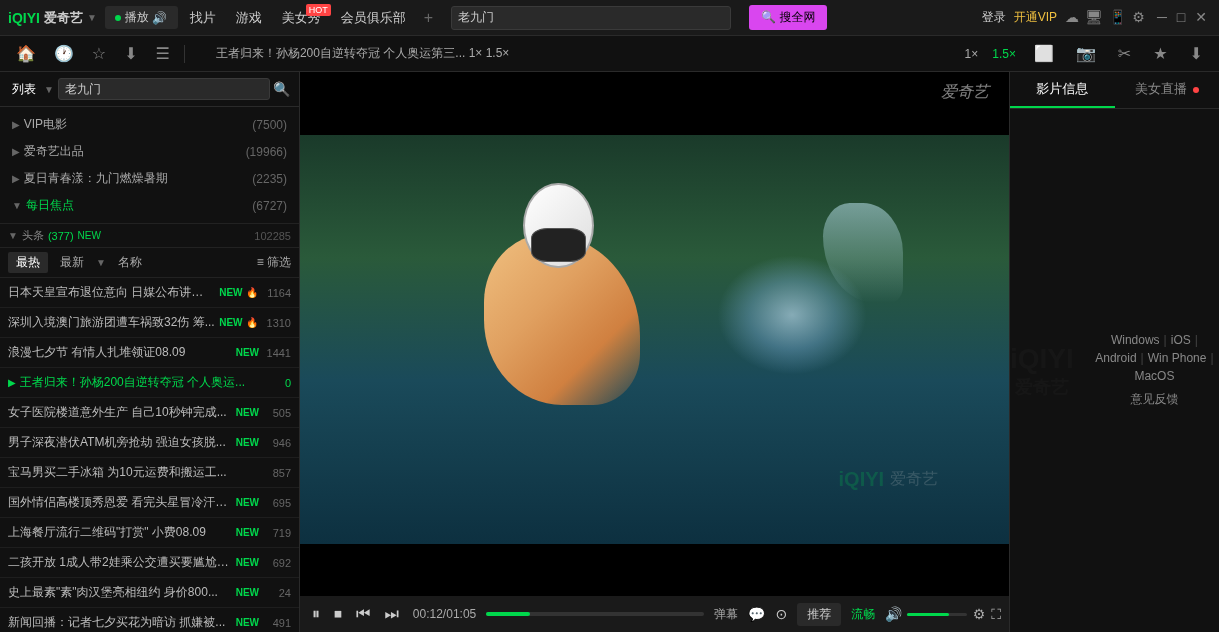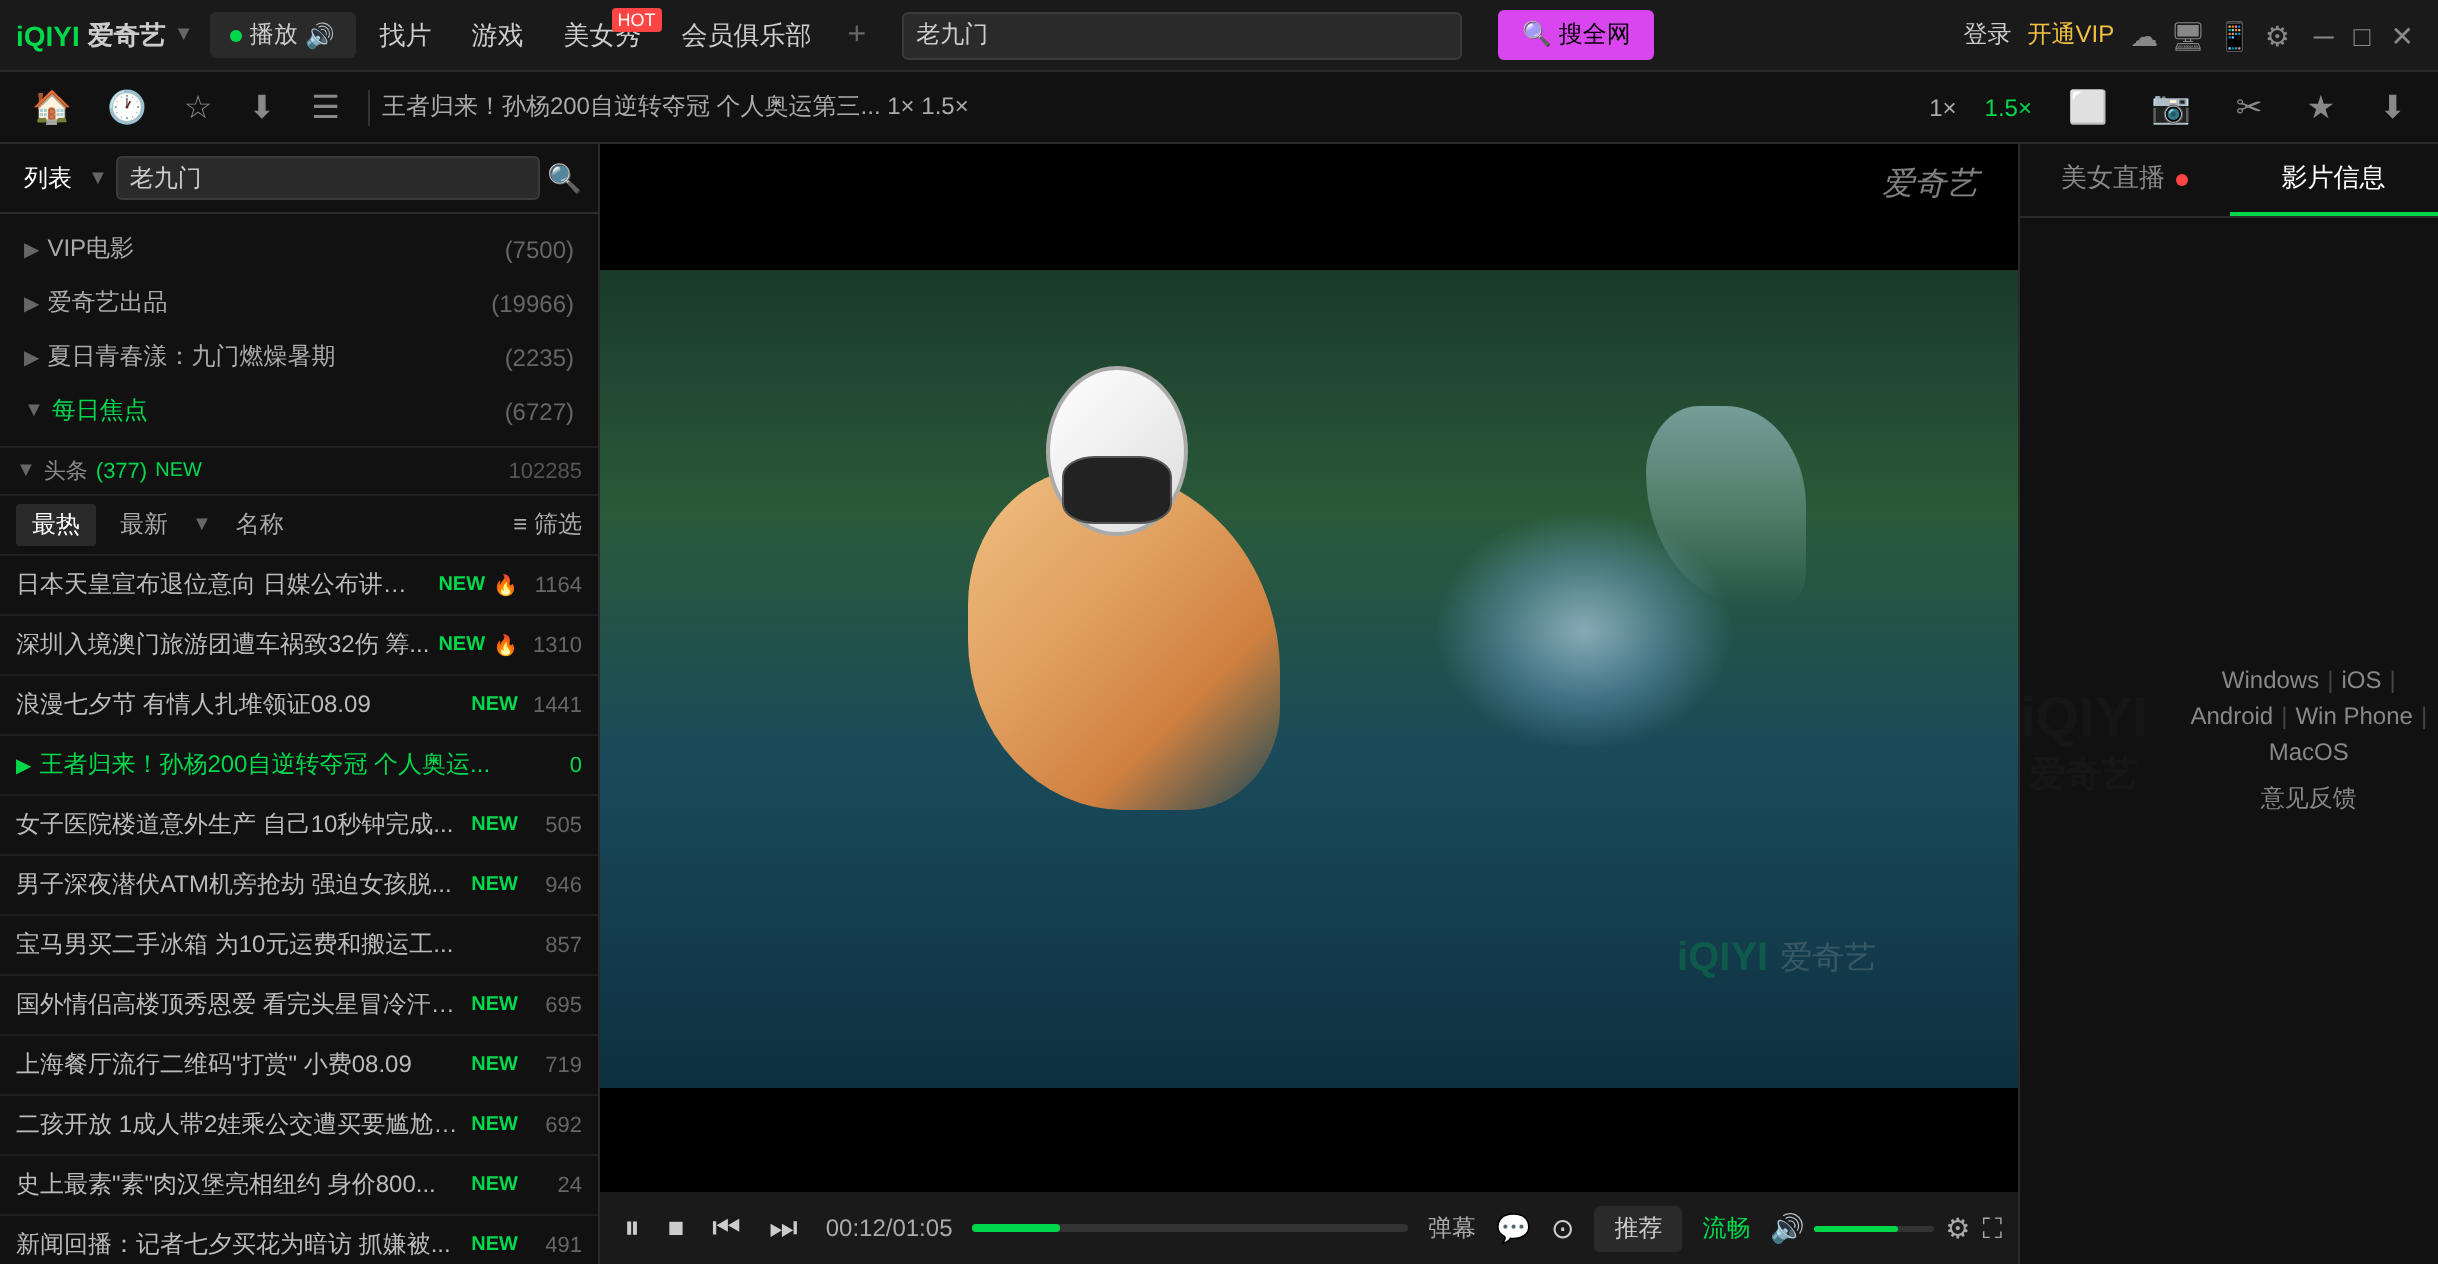--- a/index.html
+++ b/index.html
@@ -35,42 +35,42 @@
       display: flex; align-items: center; padding: 0 6px; height: 24px;
     }
     .search-bar input {
       background: transparent; border: none; outline: none; color: #ccc;
       font-size: 12px; width: 100%;
     }
     .search-btn {
       background: #d946ef; border: none; color: #000;
       padding: 4px 12px; border-radius: 3px; cursor: pointer; font-size: 12px; margin-left: 6px;
     }
-    .nav-right { display: flex; align-items: center; gap: 8px; margin-left: auto; }
+    .nav-right { display: flex; gap: 8px; margin-left: auto; }
     .login-btn { color: #ccc; cursor: pointer; font-size: 12px; }
     .vip-btn { color: #f0c040; cursor: pointer; font-size: 12px; }
     .nav-icons { display: flex; gap: 6px; }
     .nav-icon { color: #888; cursor: pointer; font-size: 14px; }
     .win-ctrl { display: flex; gap: 2px; }
     .win-btn { color: #888; cursor: pointer; font-size: 14px; padding: 0 4px; }
 
     
     #toolbar {
       height: 36px;
       background: #111;
       display: flex;
       align-items: center;
       padding: 0 8px;
       gap: 2px;
       border-bottom: 1px solid #2a2a2a;
     }
     .tb-icon { color: #888; cursor: pointer; font-size: 16px; padding: 0 8px; }
     .tb-icon.active { color: #00d84c; }
     .tb-separator { width: 1px; height: 18px; background: #333; margin: 0 4px; }
-    .tb-title { color: #aaa; font-size: 12px; flex: 1; margin-left: 0; white-space: nowrap; overflow: hidden; text-overflow: ellipsis; }
+    .tb-title { color: #aaa; font-size: 12px; flex: 1; margin-left: 25px; white-space: nowrap; overflow: hidden; text-overflow: ellipsis; }
     .tb-right { display: flex; align-items: center; gap: 6px; margin-left: auto; }
     .speed-btn { color: #aaa; font-size: 12px; cursor: pointer; padding: 2px 4px; }
     .speed-btn.active { color: #00d84c; }
 
     
     #main {
       display: flex;
       height: calc(632px - 72px);
     }
 
@@ -473,25 +473,25 @@
           <div class="volume-fill"></div>
         </div>
       </div>
       <span class="settings-btn">⚙</span>
       <span class="fullscreen-btn">⛶</span>
     </div>
   </div>
 
   <div id="right-panel">
     <div class="right-tabs">
+      <div class="right-tab active">影片信息</div>
       <div class="right-tab">
         <span>美女直播</span>
         <span class="live-dot"></span>
       </div>
-      <div class="right-tab active">影片信息</div>
     </div>
 
     <div class="right-content">
       <div class="iqiyi-big-logo">
         <div style="font-size:28px;color:#888;opacity:0.3;">iQIYI</div>
         <div style="font-size:18px;color:#888;opacity:0.3;">爱奇艺</div>
       </div>
 
       <div class="platform-links">
         <div class="platform-row">

